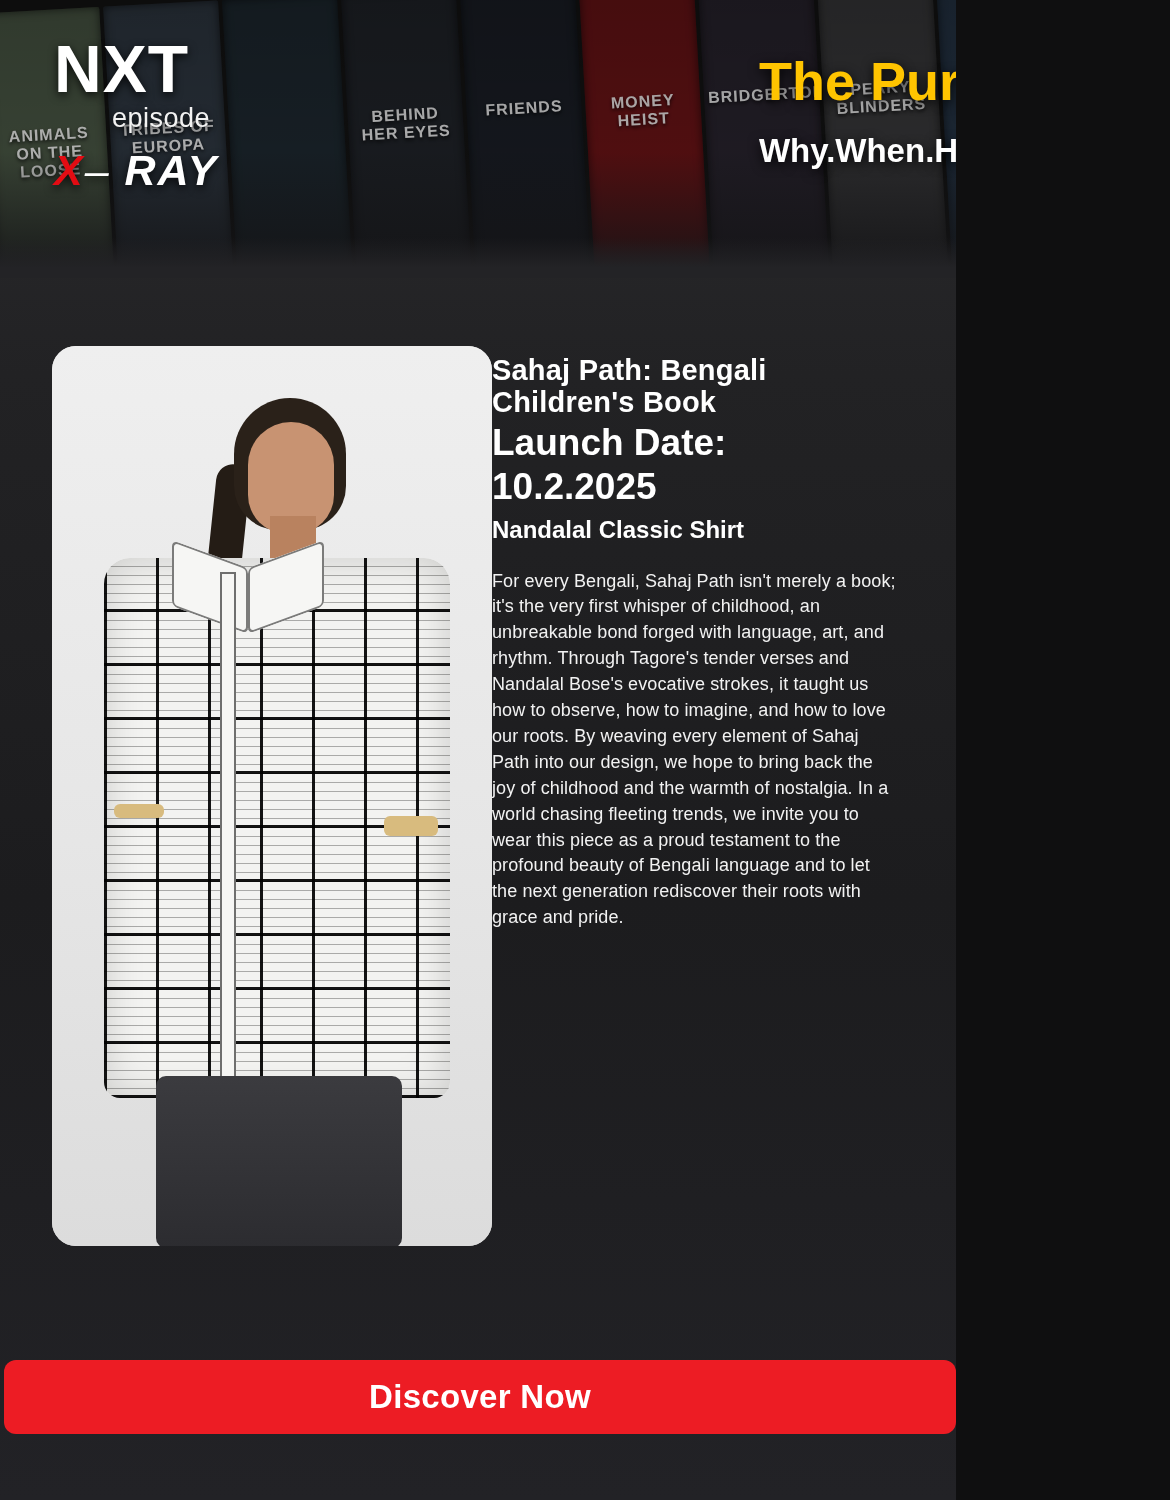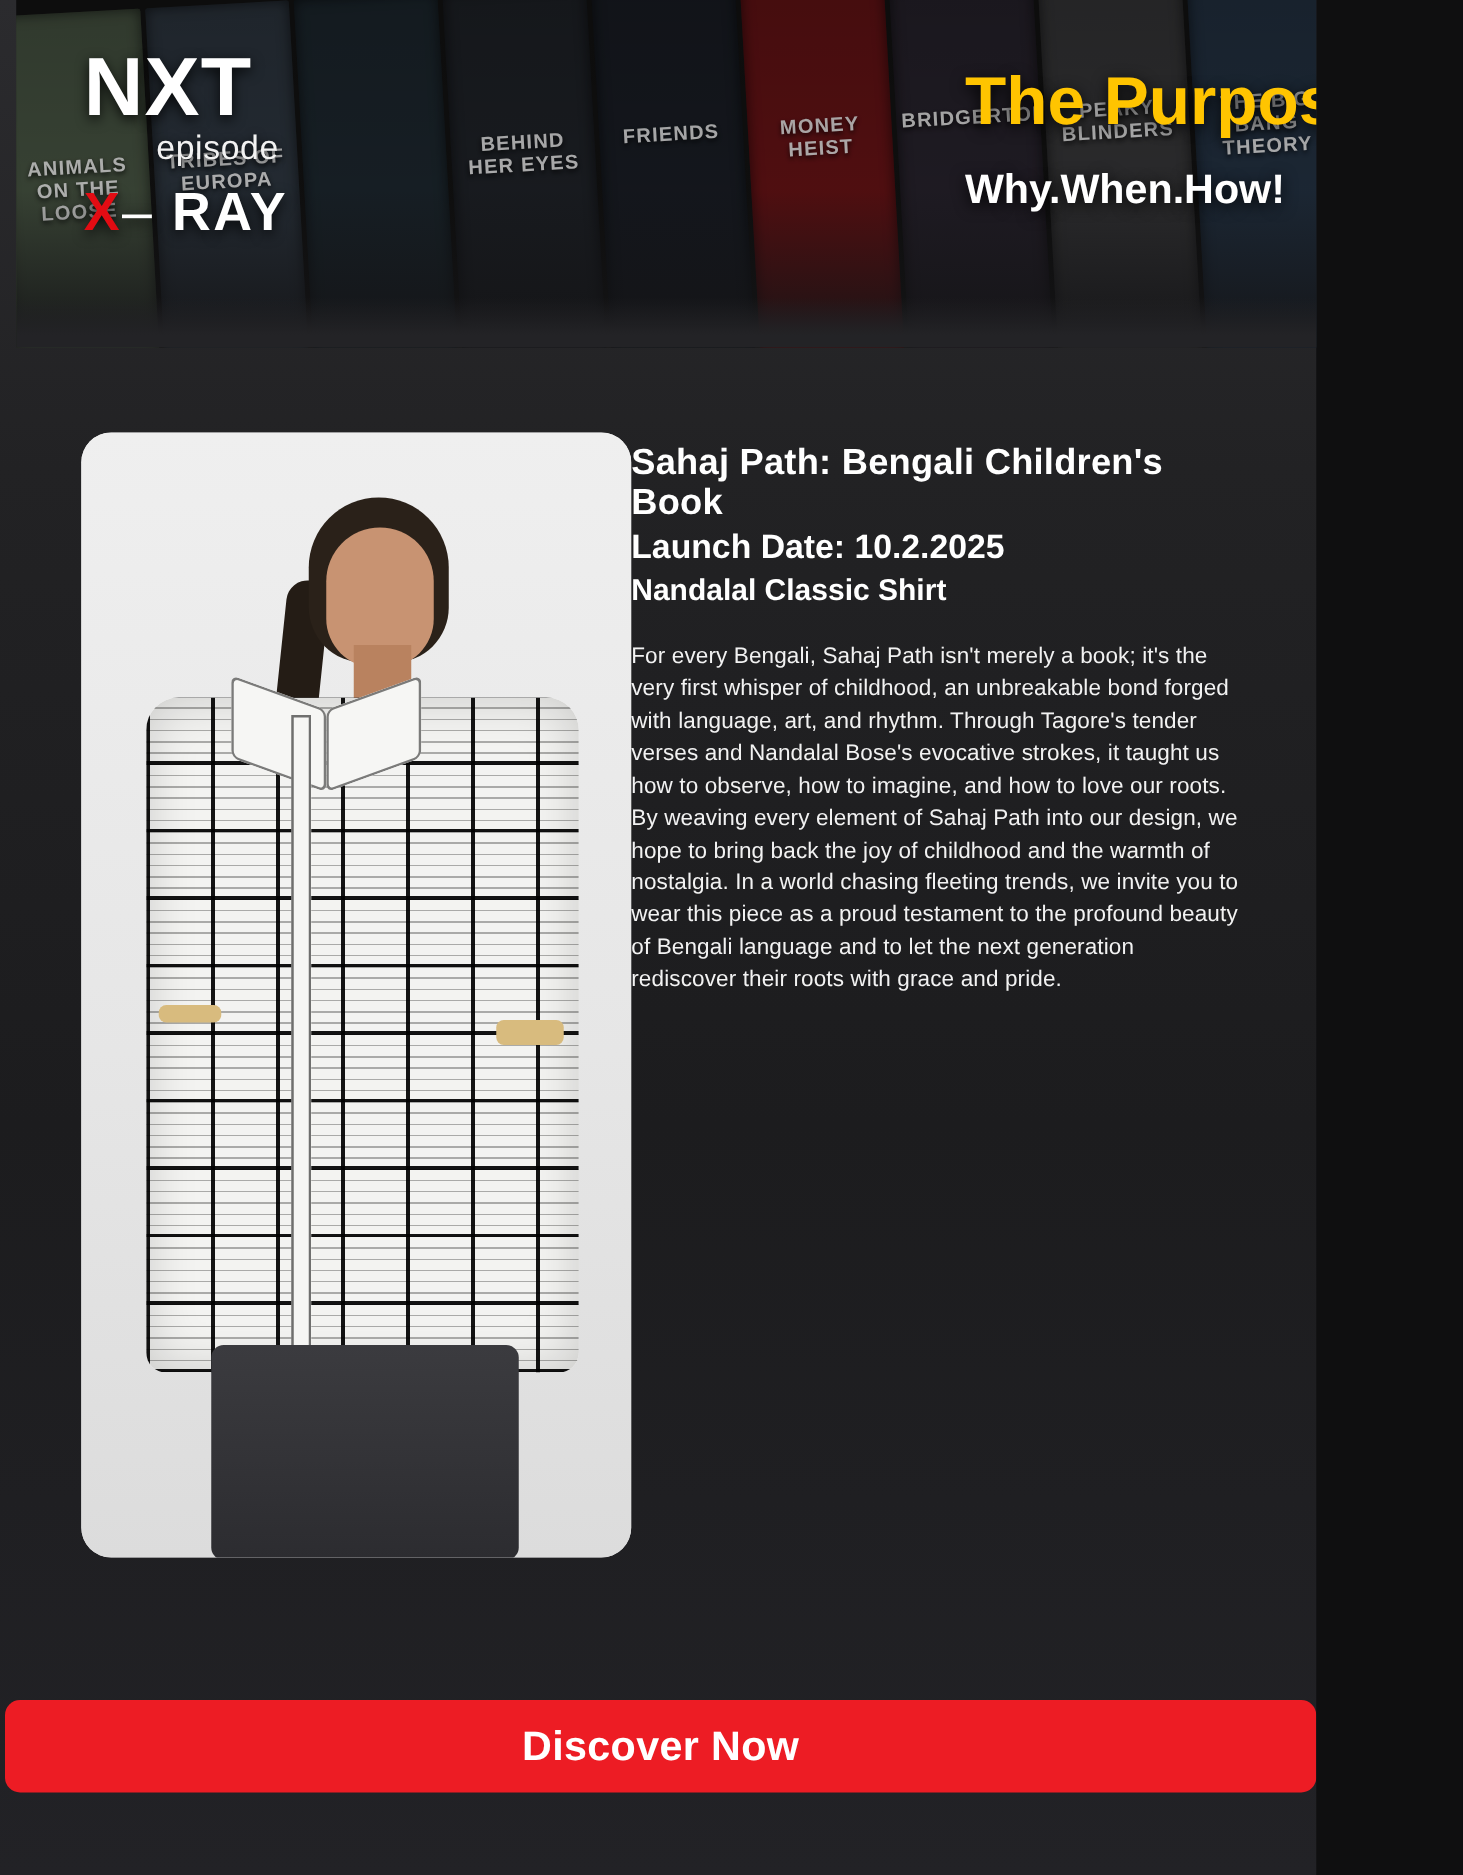--- a/index.html
+++ b/index.html
@@ -5,25 +5,24 @@
   html, body {
     margin: 0;
     padding: 0;
     background: #0f0f10;
   }
   body {
     font-family: "Liberation Sans", sans-serif;
   }
   .page {
     position: relative;
-    width: 1040px;
+    width: 956px;
     height: 1500px;
     overflow: hidden;
     background: linear-gradient(180deg, #2b2b2e 0%, #222224 25%, #1c1c1e 60%, #222226 100%);
-    padding-left: 13px;
   }
 
   
   .hero {
     position: relative;
     width: 1170px;
     height: 278px;
     overflow: hidden;
     background: #111;
   }
@@ -93,20 +92,21 @@
     margin-top: 2px;
     margin-left: 58px;
     text-shadow: 0 2px 8px rgba(0,0,0,.8);
   }
   .brand-xray {
     margin-top: 12px;
     font-size: 43px;
     font-weight: 600;
     letter-spacing: 2px;
     text-shadow: 0 3px 10px rgba(0,0,0,.85);
+    font-style: italic;
   }
   .brand-xray .x { color: #e30c13; font-weight: 700; }
   .brand-xray .dash { color: #ffffff; font-weight: 400; }
   .brand-xray .ray { color: #ffffff; }
 
   .hero-right {
     position: absolute;
     right: 84px;
     top: 54px;
     text-align: left;
@@ -240,21 +240,21 @@
   .title-block { margin-bottom: 24px; }
   .p-title {
     color: #ffffff;
     font-size: 29px;
     font-weight: 700;
     line-height: 1.12;
     letter-spacing: .2px;
   }
   .p-launch {
     color: #ffffff;
-    font-size: 27px;
+    font-size: 37px;
     font-weight: 700;
     line-height: 1.2;
     margin-top: 2px;
   }
   .p-sub {
     color: #ffffff;
     font-size: 24px;
     font-weight: 700;
     line-height: 1.2;
     margin-top: 6px;

